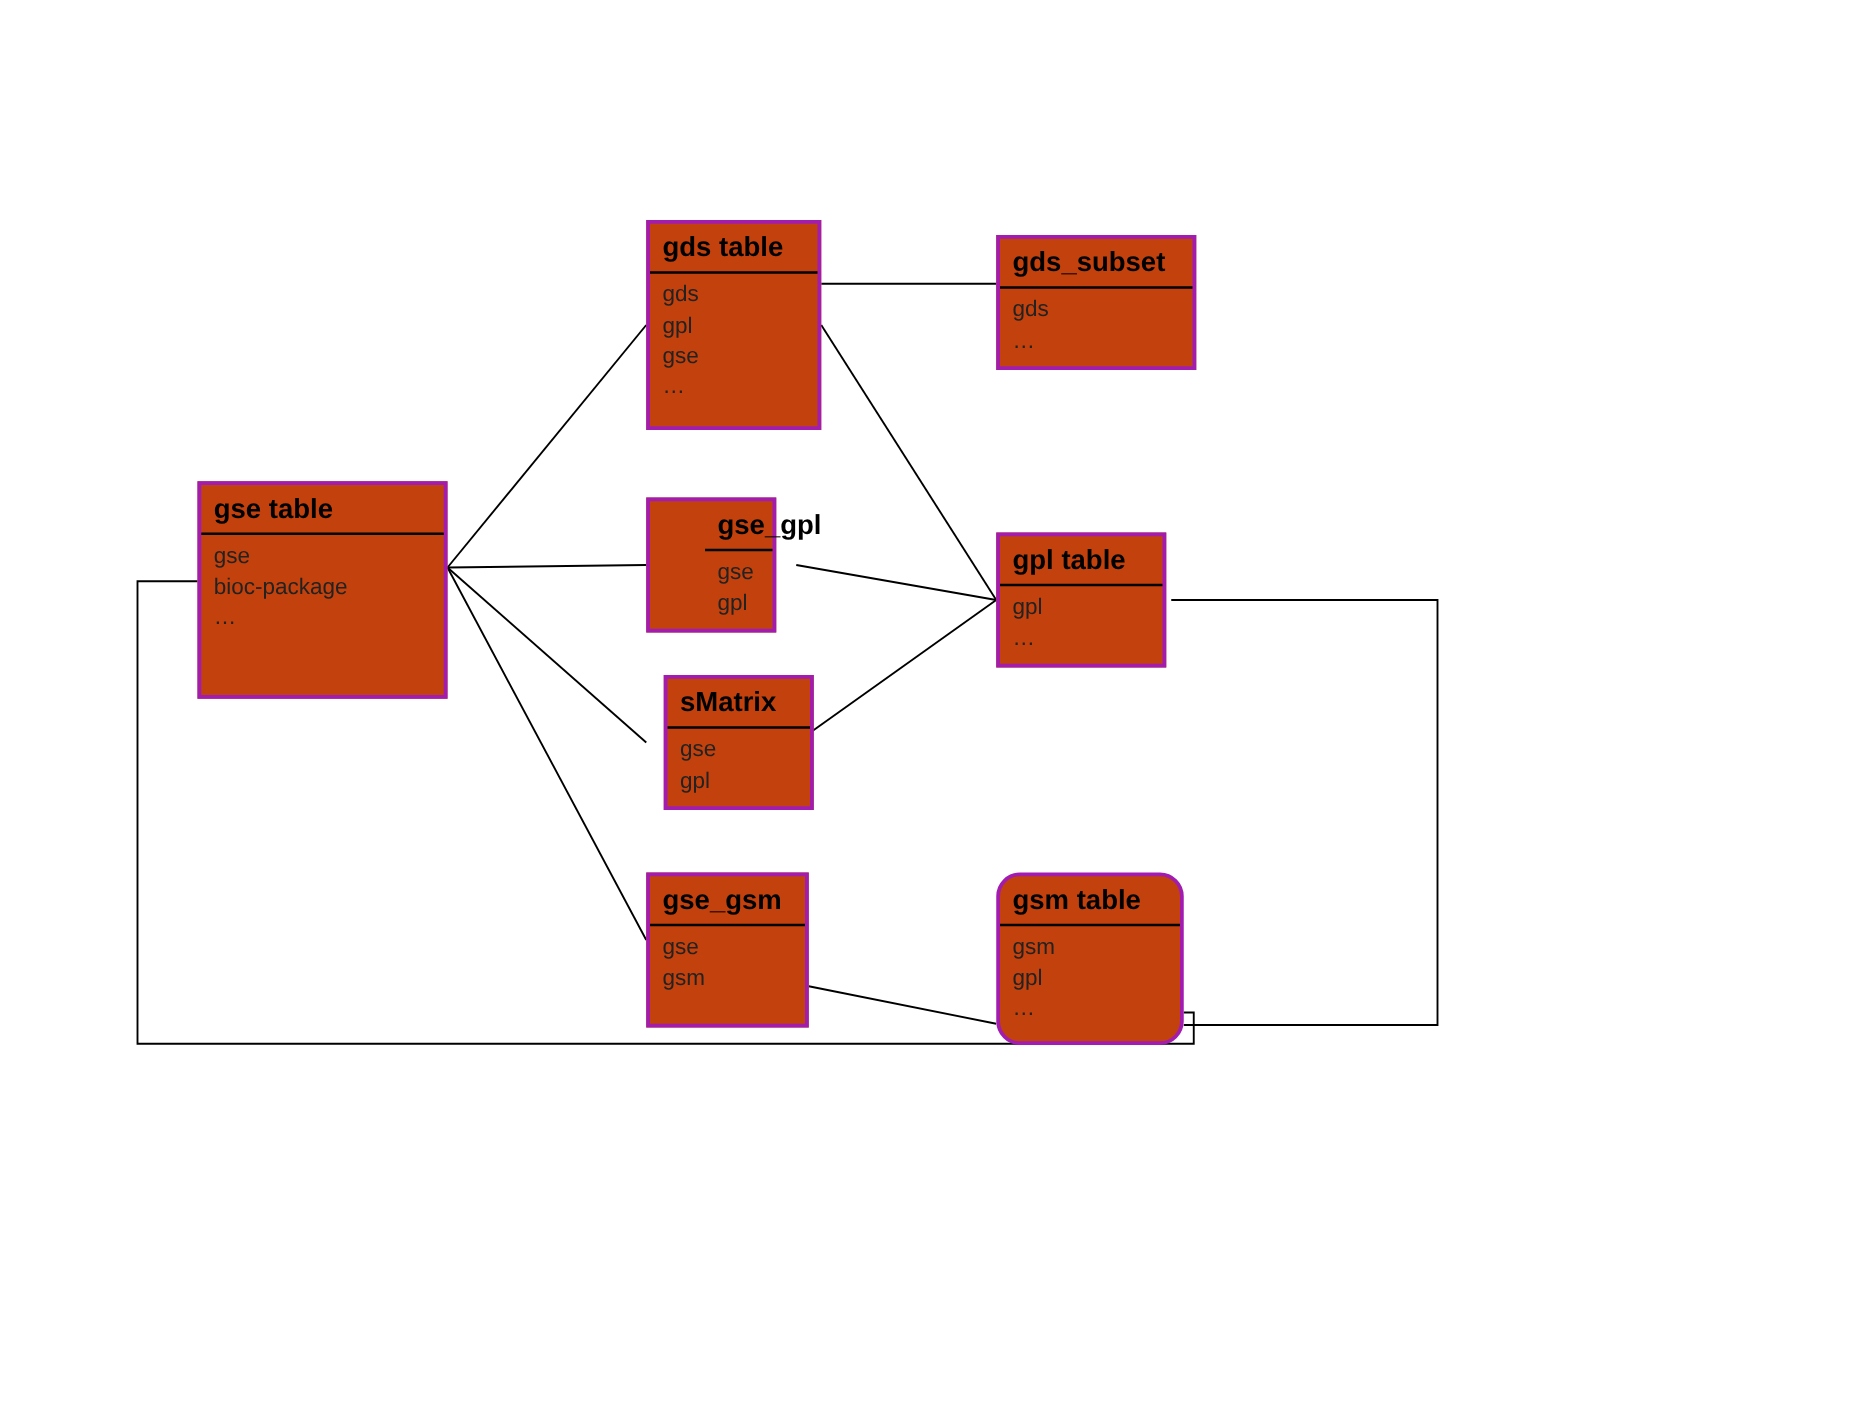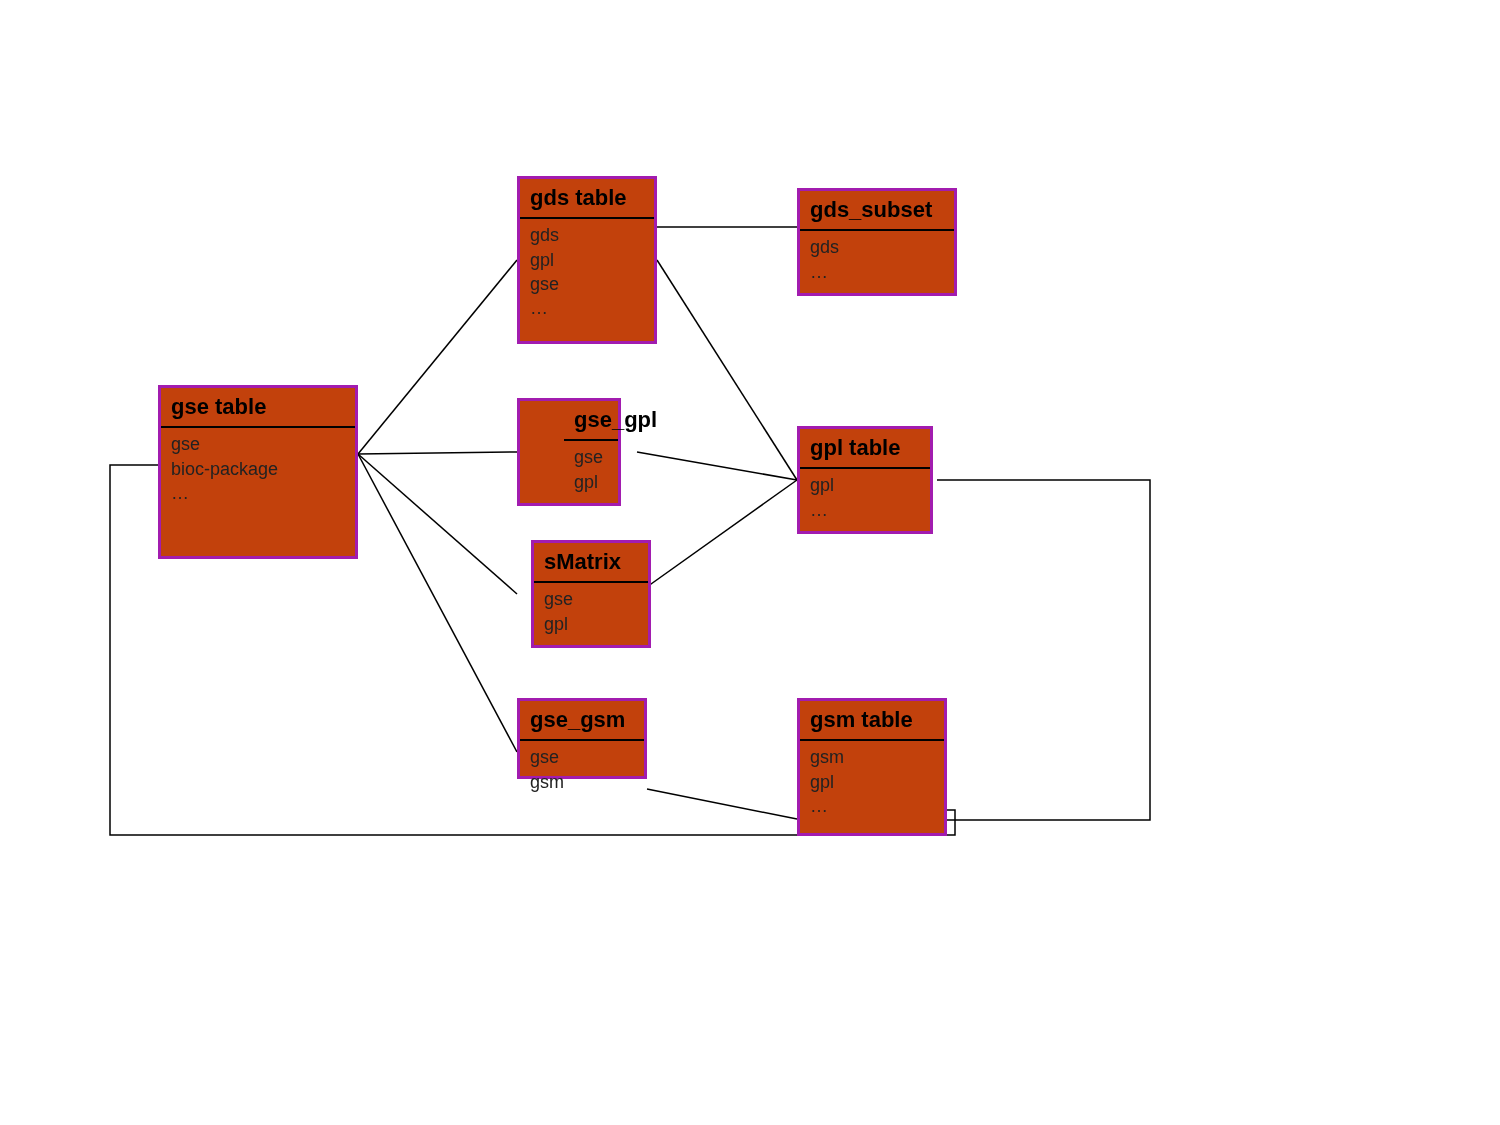--- a/index.html
+++ b/index.html
@@ -102,28 +102,28 @@
         <div>…</div>
       </div>
     </div>
     <div class="entity" style="left: 517px; top: 540px; width: 120px; height: 108px; margin-left: 14px;">
       <div class="title">sMatrix</div>
       <div class="fields">
         <div>gse</div>
         <div>gpl</div>
       </div>
     </div>
-    <div class="entity" style="left: 517px; top: 698px; width: 130px; height: 81px;">
+    <div class="entity" style="left: 517px; top: 698px; width: 130px; height: 124px;">
       <div class="title">gse_gsm</div>
       <div class="fields">
         <div>gse</div>
         <div>gsm</div>
       </div>
     </div>
-    <div class="entity" style="left: 797px; top: 698px; width: 150px; height: 138px;">
+    <div class="entity" style="left: 797px; top: 698px; width: 150px; height: 138px; border-radius: 19px;">
       <div class="title">gsm table</div>
       <div class="fields">
         <div>gsm</div>
         <div>gpl</div>
         <div>…</div>
       </div>
     </div>
   </div>
 
 </body></html>

